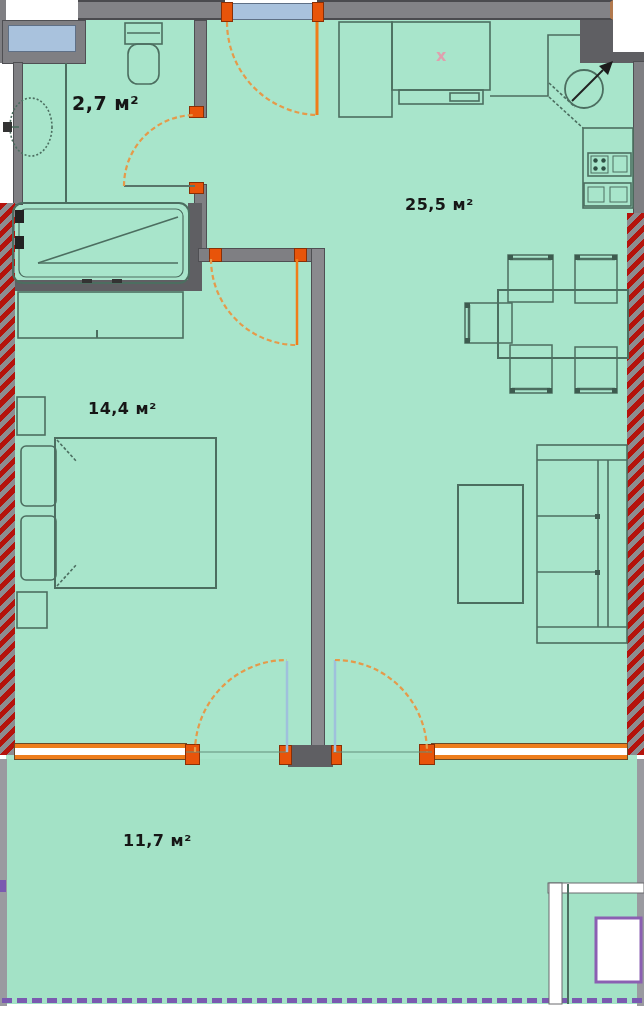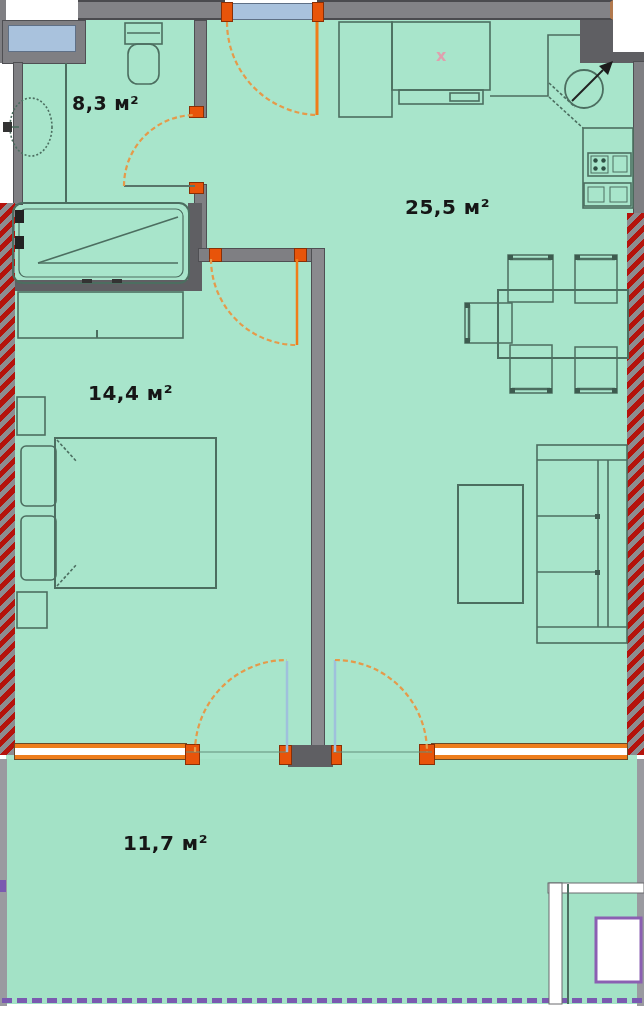--- a/index.html
+++ b/index.html
@@ -9,21 +9,21 @@
   .floor{background:#a8e5cb;}
   .wall{background:#7f7f83;}
   .wall-dark{background:#5f5f63;}
   .hatch{background:repeating-linear-gradient(135deg,#b5130c 0 5px,#8c8c90 5px 10px);}
   .white{background:#ffffff;}
   .topband{background:#828286;border-top:2px solid #4a4a4e;border-bottom:2px solid #4a4a4e;}
   .graywall{background:#7f7f83;border:1px solid #4f4f53;}
   .bluewin{background:#a9c2dd;border:1px solid #5f7086;}
   .winband{background:#ffffff;border-top:4px solid #ee7d1c;border-bottom:4px solid #ee7d1c;box-shadow:0 0 0 1px #6b4a28;}
   .hinge{background:#e8540a;border:1px solid #8a2f05;}
-  .room-label{position:absolute;font-weight:bold;font-size:20px;color:#161616;letter-spacing:.5px;white-space:nowrap;}
+  .room-label{position:absolute;font-weight:bold;font-size:16px;color:#161616;letter-spacing:.5px;white-space:nowrap;}
   .sink-x{position:absolute;font-weight:bold;font-size:16px;color:#dfa0ae;}
   svg{position:absolute;left:0;top:0;}
 </style>
 </head>
 <body>
 
 <div id="stage">
 
   <div class="abs floor" style="left:6px;top:20px;width:631px;height:739px;"></div>
   <div class="abs" style="left:7px;top:759px;width:630px;height:245px;background:#a3e2c6;"></div>
@@ -213,20 +213,20 @@
     </g>
 
     <g>
       <rect x="548" y="883" width="96" height="10" fill="#ffffff" stroke="#6a6a6e" stroke-width="1"></rect>
       <rect x="549" y="883" width="13" height="121" fill="#ffffff" stroke="#6a6a6e" stroke-width="1"></rect>
       <line x1="568" y1="884" x2="568" y2="1004" stroke="#4c6e60" stroke-width="2"></line>
       <rect x="596" y="918" width="45" height="64" fill="#ffffff" stroke="#8b5fb2" stroke-width="3"></rect>
     </g>
   </svg>
 
-  <div class="room-label" style="left:72px;top:92px;font-size:19px;">8,3 м²</div>
+  <div class="room-label" style="left:72px;top:92px;font-size:19px;">2,7 м²</div>
   <div class="room-label" style="left:405px;top:195px;">25,5 м²</div>
-  <div class="room-label" style="left:88px;top:381px;">14,4 м²</div>
+  <div class="room-label" style="left:88px;top:399px;">14,4 м²</div>
   <div class="room-label" style="left:123px;top:831px;">11,7 м²</div>
 
   <span class="sink-x" style="left:436px;top:46px;">x</span>
 
 </div>
 
 </body></html>

